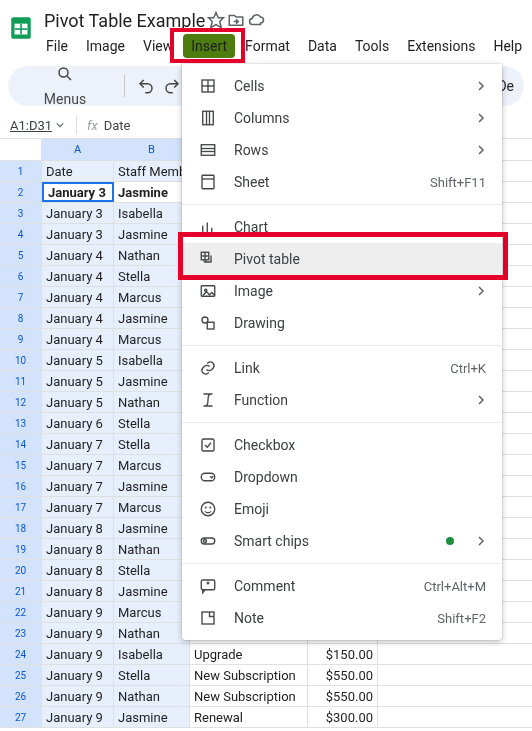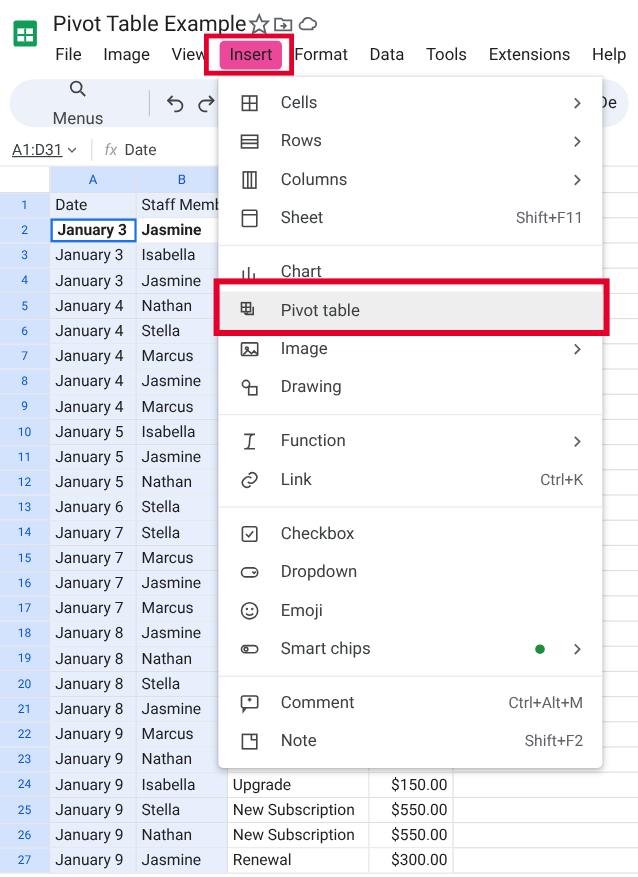--- a/index.html
+++ b/index.html
@@ -32,21 +32,21 @@
     display:flex; align-items:center; gap:2px;
     height:24px;
   }
   .doc-title { font-size:18px; color:#1f1f1f; }
   .title-icon { color:#5f6368; display:flex; }
   .menu-bar {
     display:flex; gap:2px; margin-top:2px; margin-left:-6px;
     font-size:14px; color:#1f1f1f;
   }
   .menu-item { padding:4px 8px; border-radius:4px; cursor:pointer;}
-  .menu-item.active { background:#ec4899; }
+  .menu-item.active { background:#4d7c0f; }
   .red-box-1 {
     position:absolute; left:170px; top:28px; width:75px; height:35px;
     border:4px solid #e4002b; pointer-events:none; z-index:40;
   }
 
   
   .toolbar {
     margin:8px;
     height:40px;
     background:#edf2fa;
@@ -449,41 +449,41 @@
       <span class="dd-label">Cells</span>
       <span class="chev-r">
         <svg width="10" height="10" viewBox="0 0 10 10">
           <path d="M3 1l4 4-4 4" fill="none" stroke="#5f6368" stroke-width="1.5"></path>
         </svg>
       </span>
     </div>
     <div class="dd-item">
       <span class="dd-icon">
         <svg width="18" height="18" viewBox="0 0 24 24" fill="none" stroke="#444746" stroke-width="1.8">
+          <rect x="5" y="3" width="14" height="18"></rect>
+          <line x1="10" y1="3" x2="10" y2="21"></line>
+          <line x1="14" y1="3" x2="14" y2="21"></line>
+        </svg>
+      </span>
+      <span class="dd-label">Columns</span>
+      <span class="chev-r">
+        <svg width="10" height="10" viewBox="0 0 10 10">
+          <path d="M3 1l4 4-4 4" fill="none" stroke="#5f6368" stroke-width="1.5"></path>
+        </svg>
+      </span>
+    </div>
+    <div class="dd-item">
+      <span class="dd-icon">
+        <svg width="18" height="18" viewBox="0 0 24 24" fill="none" stroke="#444746" stroke-width="1.8">
           <rect x="3" y="5" width="18" height="14"></rect>
           <line x1="3" y1="10" x2="21" y2="10"></line>
           <line x1="3" y1="14" x2="21" y2="14"></line>
         </svg>
       </span>
       <span class="dd-label">Rows</span>
-      <span class="chev-r">
-        <svg width="10" height="10" viewBox="0 0 10 10">
-          <path d="M3 1l4 4-4 4" fill="none" stroke="#5f6368" stroke-width="1.5"></path>
-        </svg>
-      </span>
-    </div>
-    <div class="dd-item">
-      <span class="dd-icon">
-        <svg width="18" height="18" viewBox="0 0 24 24" fill="none" stroke="#444746" stroke-width="1.8">
-          <rect x="5" y="3" width="14" height="18"></rect>
-          <line x1="10" y1="3" x2="10" y2="21"></line>
-          <line x1="14" y1="3" x2="14" y2="21"></line>
-        </svg>
-      </span>
-      <span class="dd-label">Columns</span>
       <span class="chev-r">
         <svg width="10" height="10" viewBox="0 0 10 10">
           <path d="M3 1l4 4-4 4" fill="none" stroke="#5f6368" stroke-width="1.5"></path>
         </svg>
       </span>
     </div>
     <div class="dd-item">
       <span class="dd-icon">
         <svg width="18" height="18" viewBox="0 0 24 24" fill="none" stroke="#444746" stroke-width="1.8">
           <rect x="4" y="3" width="16" height="18" rx="1"></rect>
@@ -537,39 +537,39 @@
           <circle cx="8" cy="8" r="4"></circle>
           <rect x="11" y="11" width="9" height="9"></rect>
         </svg>
       </span>
       <span class="dd-label">Drawing</span>
     </div>
     <div class="dd-sep"></div>
     <div class="dd-item">
       <span class="dd-icon">
         <svg width="18" height="18" viewBox="0 0 24 24" fill="none" stroke="#444746" stroke-width="1.8">
+          <path d="M10 14a5 5 0 0 0 7 0l2-2a5 5 0 0 0-7-7l-1 1"></path>
+          <path d="M14 10a5 5 0 0 0-7 0l-2 2a5 5 0 0 0 7 7l1-1"></path>
+        </svg>
+      </span>
+      <span class="dd-label">Link</span>
+      <span class="dd-short">Ctrl+K</span>
+    </div>
+    <div class="dd-item">
+      <span class="dd-icon">
+        <svg width="18" height="18" viewBox="0 0 24 24" fill="none" stroke="#444746" stroke-width="1.8">
           <path d="M6 4h12M6 20h12M16 4c-3 0-4 4-4 8s-1 8-4 8"></path>
         </svg>
       </span>
       <span class="dd-label">Function</span>
       <span class="chev-r">
         <svg width="10" height="10" viewBox="0 0 10 10">
           <path d="M3 1l4 4-4 4" fill="none" stroke="#5f6368" stroke-width="1.5"></path>
         </svg>
       </span>
-    </div>
-    <div class="dd-item">
-      <span class="dd-icon">
-        <svg width="18" height="18" viewBox="0 0 24 24" fill="none" stroke="#444746" stroke-width="1.8">
-          <path d="M10 14a5 5 0 0 0 7 0l2-2a5 5 0 0 0-7-7l-1 1"></path>
-          <path d="M14 10a5 5 0 0 0-7 0l-2 2a5 5 0 0 0 7 7l1-1"></path>
-        </svg>
-      </span>
-      <span class="dd-label">Link</span>
-      <span class="dd-short">Ctrl+K</span>
     </div>
     <div class="dd-sep"></div>
     <div class="dd-item">
       <span class="dd-icon">
         <svg width="18" height="18" viewBox="0 0 24 24" fill="none" stroke="#444746" stroke-width="1.8">
           <rect x="4" y="4" width="16" height="16" rx="2"></rect>
           <path d="M8 12l3 3 5-6"></path>
         </svg>
       </span>
       <span class="dd-label">Checkbox</span>

